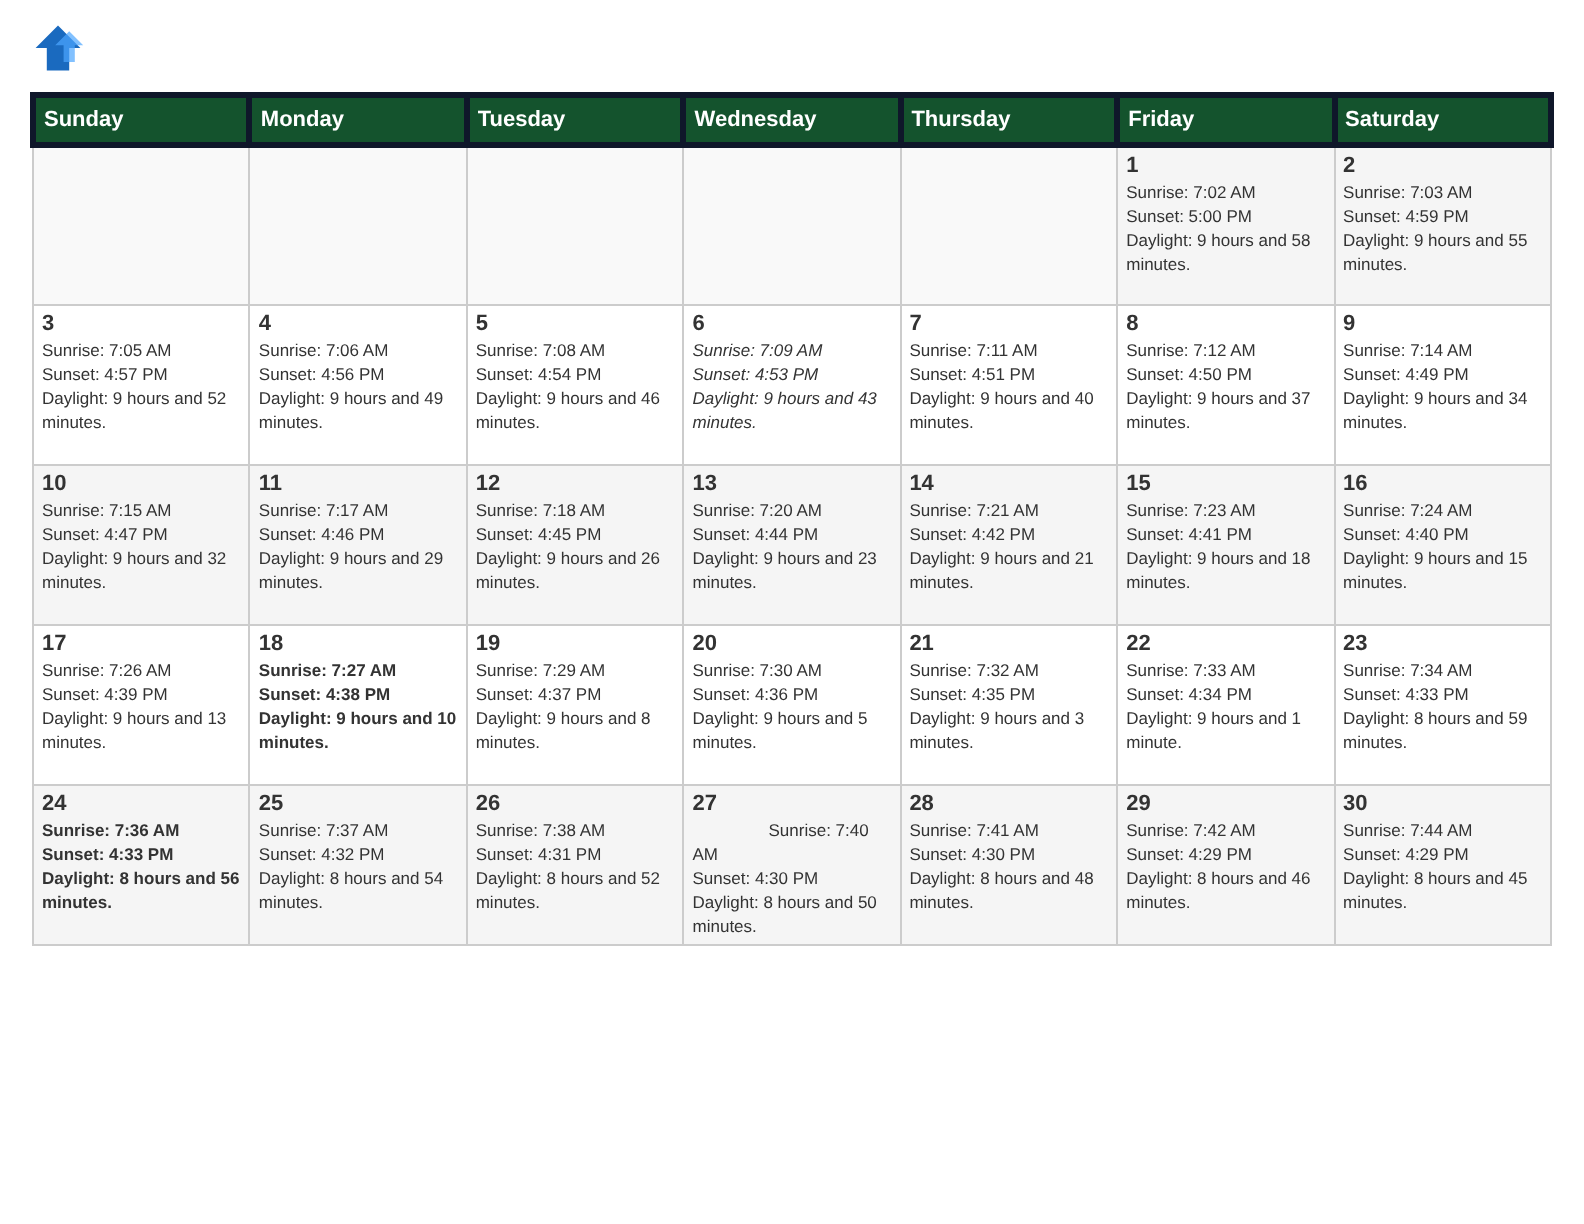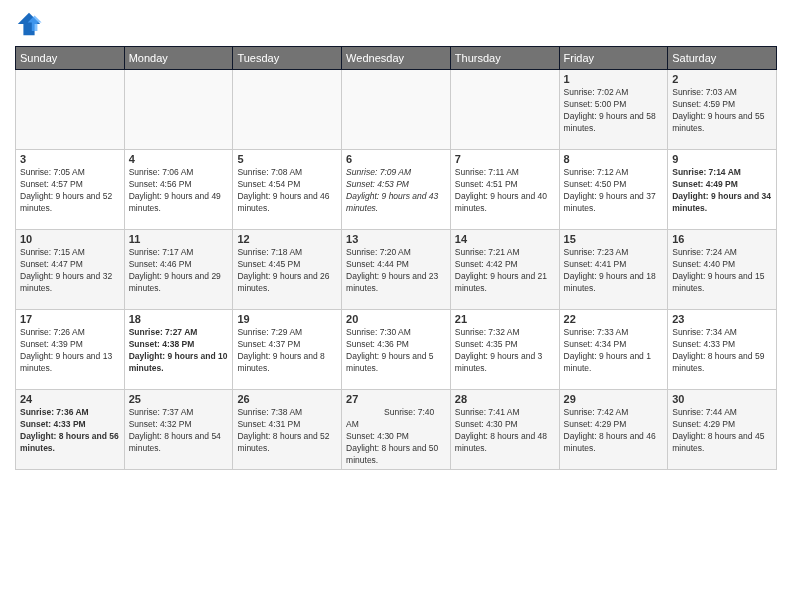--- a/index.html
+++ b/index.html
@@ -50,27 +50,27 @@
     .subtitle {
       font-size: 14px;
       color: #555;
     }
     table {
       width: 100%;
       border-collapse: collapse;
       table-layout: fixed;
     }
     thead tr th {
-      background-color: #737373;
+      background-color: #14532d;
       color: #fff;
       font-size: 11px;
-      font-weight: normal;
+      font-weight: bold;
       padding: 5px 4px;
       text-align: left;
-      border: 1px solid #0f172a;
+      border: 3px solid #0f172a;
     }
     tbody tr td {
       vertical-align: top;
       font-size: 8.5px;
       color: #333;
       padding: 3px 4px;
       border: 1px solid #ccc;
       height: 80px;
       background: #fff;
     }
@@ -146,21 +146,21 @@
 Daylight: 9 hours and 46 minutes.</span></td>
           <td><span class="day-num">6</span><span style="white-space: pre-line; line-height: 1.4; font-style: italic;">Sunrise: 7:09 AM
 Sunset: 4:53 PM
 Daylight: 9 hours and 43 minutes.</span></td>
           <td><span class="day-num">7</span><span style="white-space: pre-line; line-height: 1.4;">Sunrise: 7:11 AM
 Sunset: 4:51 PM
 Daylight: 9 hours and 40 minutes.</span></td>
           <td><span class="day-num">8</span><span style="white-space: pre-line; line-height: 1.4;">Sunrise: 7:12 AM
 Sunset: 4:50 PM
 Daylight: 9 hours and 37 minutes.</span></td>
-          <td><span class="day-num">9</span><span style="white-space: pre-line; line-height: 1.4; font-weight: bold;">Sunrise: 7:14 AM
+          <td><span class="day-num">9</span><span style="white-space: pre-line; line-height: 1.4;">Sunrise: 7:14 AM
 Sunset: 4:49 PM
 Daylight: 9 hours and 34 minutes.</span></td>
         </tr>
         <tr>
           <td><span class="day-num">10</span><span style="white-space: pre-line; line-height: 1.4;">Sunrise: 7:15 AM
 Sunset: 4:47 PM
 Daylight: 9 hours and 32 minutes.</span></td>
           <td><span class="day-num">11</span><span style="white-space: pre-line; line-height: 1.4;">Sunrise: 7:17 AM
 Sunset: 4:46 PM
 Daylight: 9 hours and 29 minutes.</span></td>

